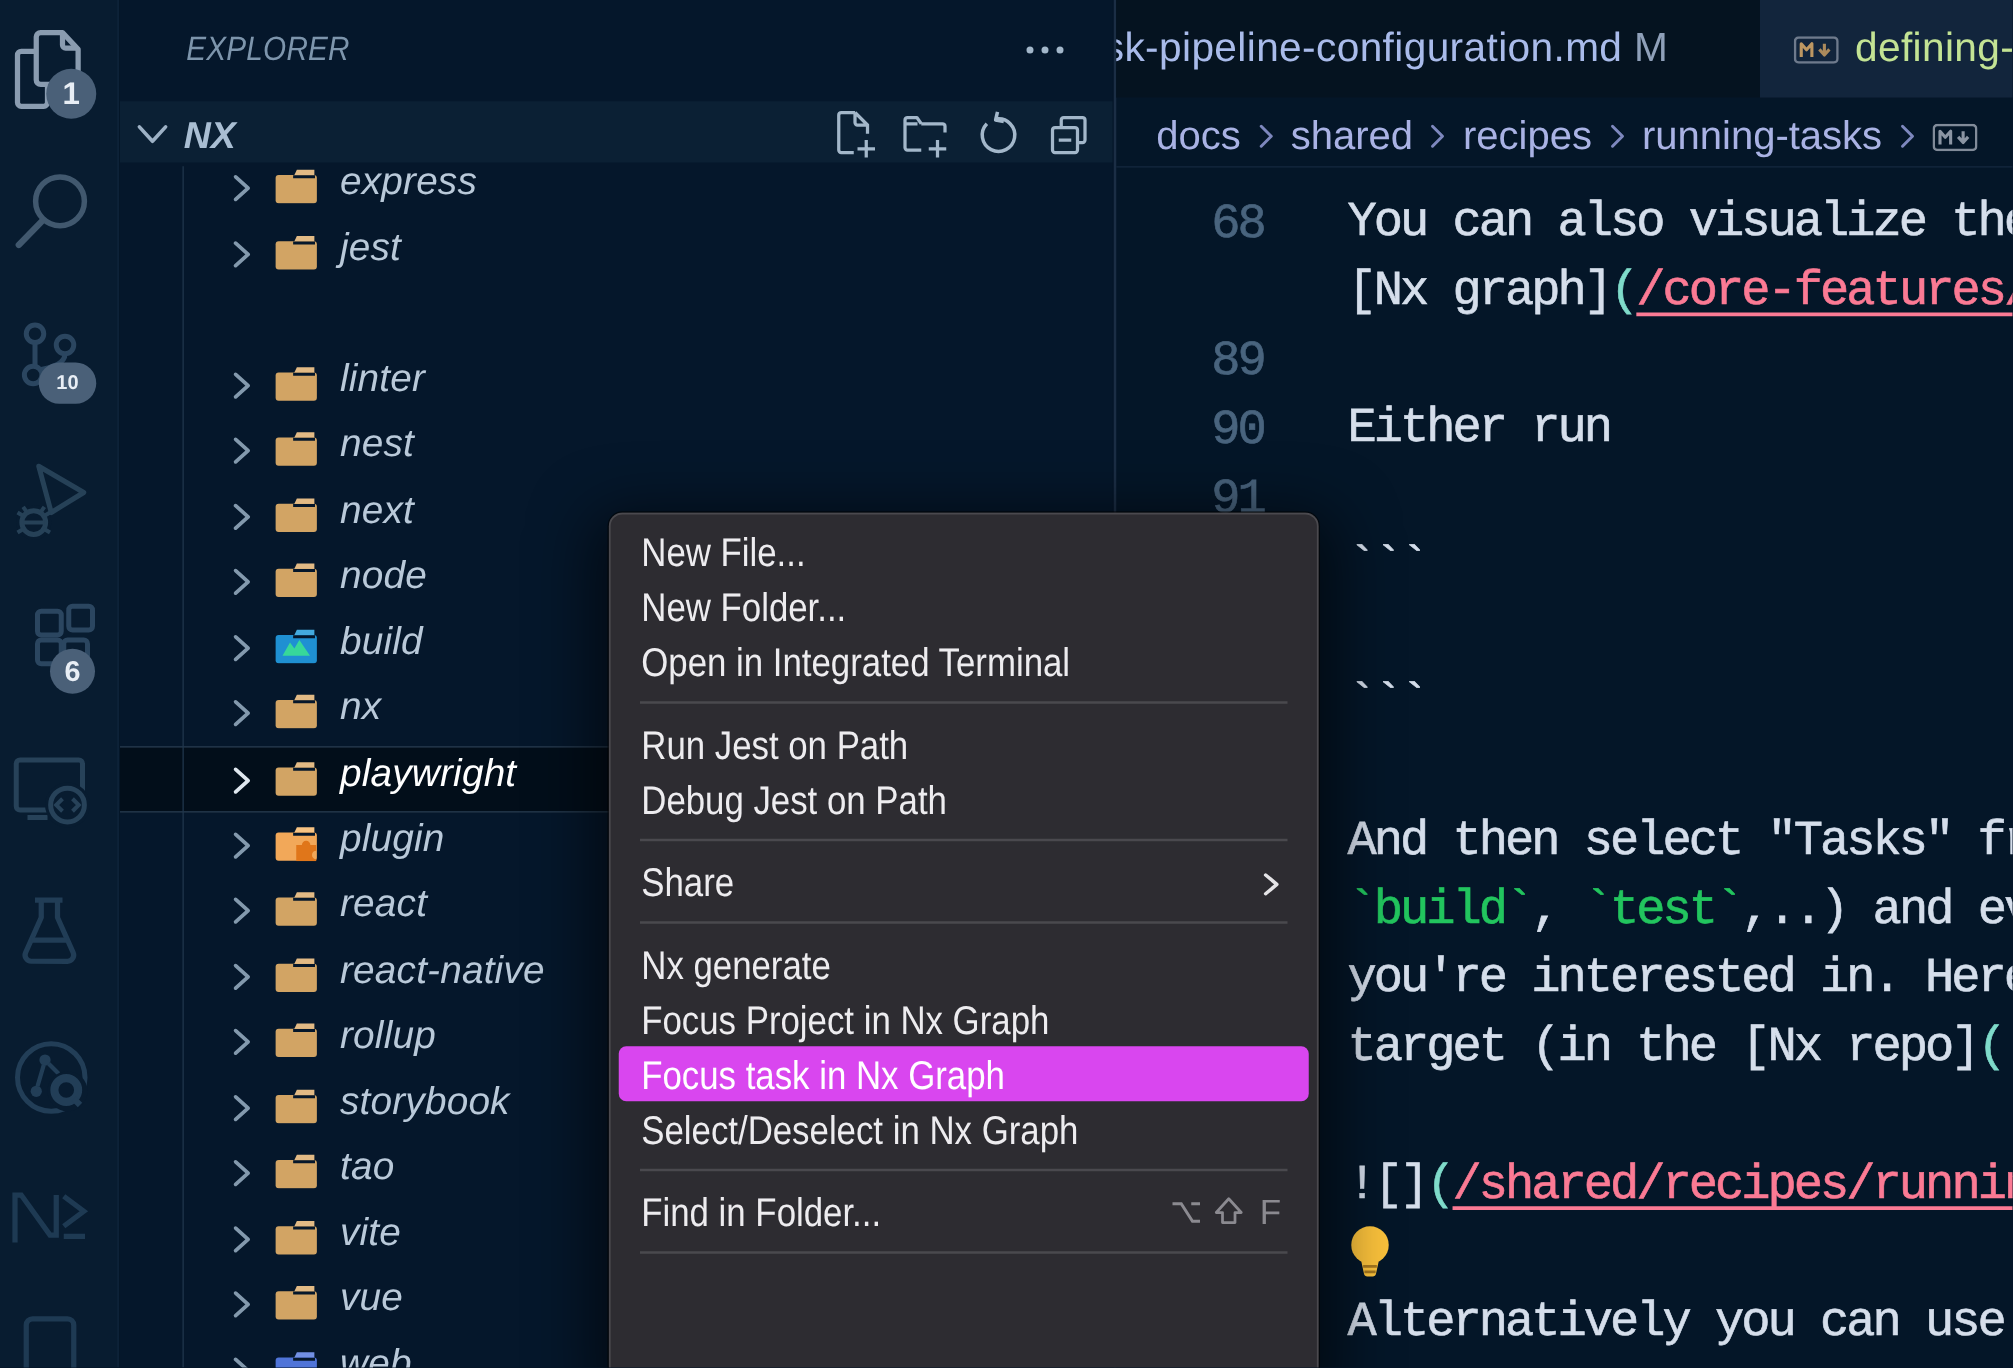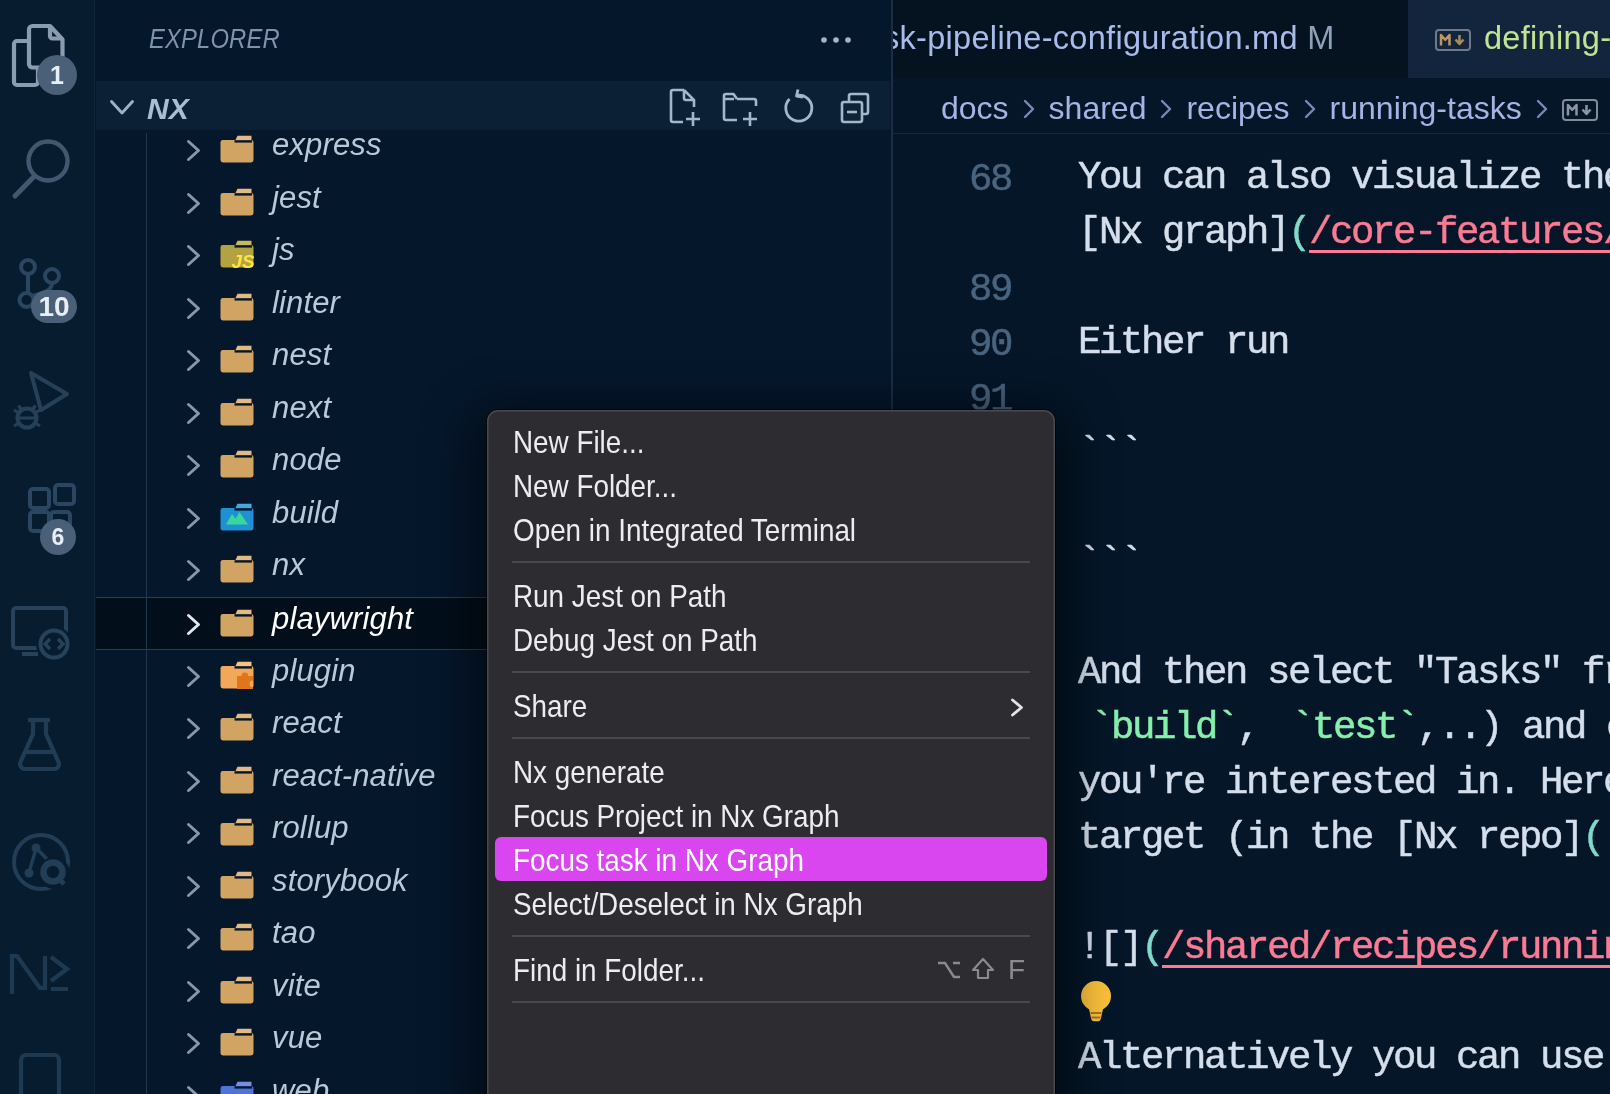--- a/index.html
+++ b/index.html
@@ -31,21 +31,21 @@
   #editor { position:absolute; left:891px; top:0; width:719px; height:1094px; background:#041628; border-left:2px solid #1b2e45; }
   #tabs { position:absolute; left:0; top:0; width:719px; height:78px; background:#081828; }
   #tab1 { position:absolute; left:0; top:0; width:515px; height:78px; background:#051320; overflow:hidden; }
   #tab2 { position:absolute; left:515px; top:0; width:204px; height:78px; background:#12253c; overflow:hidden; }
   #breadcrumbs { position:absolute; left:0; top:78px; width:719px; height:56px; border-bottom:1px solid #15293f; font-size:32px; color:#a9b2e4; }
   #code { position:absolute; left:0; top:134px; width:719px; height:960px; font-family:"Liberation Mono", monospace; font-size:39px; letter-spacing:-2.4px; -webkit-text-stroke:0.5px currentColor; }
   .cl { position:absolute; left:185px; height:55px; line-height:55px; white-space:pre; color:#d5deeb; }
   .ln { position:absolute; left:0; width:118px; height:55px; line-height:55px; text-align:right; color:#49647e; transform:translateY(1.5px); }
   .pink { color:#fb7a94; text-decoration:underline; text-underline-offset:7px; text-decoration-thickness:3px; text-decoration-skip-ink:none; }
   .teal { color:#7fdbca; }
-  .lime { color:#86efac;margin-left:12px; }
+  .lime { color:#22c55e; }
 
   
   #menu { position:absolute; left:487px; top:410px; width:568px; height:700px; background:#2d2c31;
           border-radius:11px; box-shadow:0 0 0 1.5px rgba(255,255,255,0.14) inset, 0 0 0 1px rgba(0,0,0,0.55), 0 14px 48px 14px rgba(0,0,0,0.55);
           padding-top:9px; }
   .mi { position:relative; height:44px; margin:0 8px; border-radius:6px; color:#edecef; font-size:32px; }
   .mi .t { position:absolute; left:18px; top:5px; display:inline-block; transform:scaleX(0.87); transform-origin:0 50%; white-space:pre; }
   .mi .sc { position:absolute; right:22px; top:7px; color:#8b8a90; font-size:28px; }
   .mi.hl { background:#d946ef; color:#ffffff; }
   .msep { height:1.6px; background:#4a494e; margin:10.2px 25px; }
@@ -70,21 +70,21 @@
  </g>
         </svg></div>
 <div class="ab-item" style="top:245px"><svg width="95" height="90" viewBox="0 0 95 90">
  <g fill="none" stroke="#2b4660" stroke-width="4">
   <circle cx="28" cy="22" r="7"></circle>
             <circle cx="52" cy="31" r="7"></circle>
             <circle cx="26.5" cy="55" r="7"></circle>
   <path d="M28 29 V48 M52 38 c0 9 -13 11 -20 13"></path>
  </g>
         </svg></div>
-<div class="badge" style="left:31px; top:290px; width:46px; height:33px; border-radius:17px; font-size:28px;">10</div>
+<div class="badge" style="left:31px; top:290px; width:46px; height:33px; border-radius:17px; font-size:16px;">10</div>
 <div class="ab-item" style="top:360px"><svg width="95" height="90" viewBox="0 0 95 90">
  <g fill="none" stroke="#264157" stroke-width="4" stroke-linejoin="round">
   <path d="M31 13 L67 34 L41 50 Z"></path>
   <circle cx="27" cy="58" r="14" fill="#081c30" stroke="none"></circle>
   <circle cx="27" cy="58" r="9.5"></circle>
   <path d="M18.5 58 H35.5 M19 53 l-5 -3 M19 63 l-5 3 M35 53 l5 -3 M35 63 l5 3 M22 50.5 l-3.5 -5 M32 50.5 l3.5 -5" stroke-width="3.2"></path>
  </g>
         </svg></div>
 <div class="ab-item" style="top:476px"><svg width="95" height="90" viewBox="0 0 95 90">
  <g fill="none" stroke="#2b4660" stroke-width="4">
@@ -191,32 +191,20 @@
           <span class="chev"><svg width="17" height="25" viewBox="0 0 17 25">
               <path d="M4.5 3.5 L14.5 12.5 L4.5 21.5" fill="none" stroke="#8399ad" stroke-width="3" stroke-linecap="round" stroke-linejoin="round"></path>
             </svg></span>
           <span class="ficon"><svg width="34" height="28" viewBox="0 0 34 28">
               <path d="M15 6 L17.5 0.8 L31.5 0.8 L31.5 6 Z" fill="#e2ba85"></path>
               <rect x="0.5" y="5" width="33" height="22.5" rx="2.4" fill="#d2a464"></rect>
               <path d="M14.5 6.4 L32 6.4" stroke="#05172b" stroke-width="2.4"></path>
             </svg></span>
           <span class="lbl">jest</span>
         </div>
-<div class="row" style="top:105.10px">
-          <span class="chev"><svg width="17" height="25" viewBox="0 0 17 25">
-              <path d="M4.5 3.5 L14.5 12.5 L4.5 21.5" fill="none" stroke="#8399ad" stroke-width="3" stroke-linecap="round" stroke-linejoin="round"></path>
-            </svg></span>
-          <span class="ficon"><svg width="34" height="28" viewBox="0 0 34 28">
-              <path d="M15 6 L17.5 0.8 L31.5 0.8 L31.5 6 Z" fill="#c8b95a"></path>
-              <rect x="0.5" y="5" width="33" height="22.5" rx="2.4" fill="#b3a242"></rect>
-              <path d="M14.5 6.4 L32 6.4" stroke="#05172b" stroke-width="2.4"></path>
-              <text x="11.5" y="27.5" font-family="Liberation Sans" font-weight="bold" font-size="19" fill="#ffe243">JS</text>
-            </svg></span>
-          <span class="lbl">js</span>
-        </div>
 <div class="row" style="top:157.65px">
           <span class="chev"><svg width="17" height="25" viewBox="0 0 17 25">
               <path d="M4.5 3.5 L14.5 12.5 L4.5 21.5" fill="none" stroke="#8399ad" stroke-width="3" stroke-linecap="round" stroke-linejoin="round"></path>
             </svg></span>
           <span class="ficon"><svg width="34" height="28" viewBox="0 0 34 28">
               <path d="M15 6 L17.5 0.8 L31.5 0.8 L31.5 6 Z" fill="#e2ba85"></path>
               <rect x="0.5" y="5" width="33" height="22.5" rx="2.4" fill="#d2a464"></rect>
               <path d="M14.5 6.4 L32 6.4" stroke="#05172b" stroke-width="2.4"></path>
             </svg></span>
           <span class="lbl">linter</span>
@@ -399,21 +387,21 @@
         <div id="tab2">
           <div style="position:absolute; left:27px; top:29px"><svg width="36" height="22" viewBox="0 0 36 22">
               <rect x="1" y="1" width="34" height="20" rx="3" fill="none" stroke="#6e7a8c" stroke-width="2"></rect>
               <path d="M6 16.5 V6 l4.2 4.8 L14.5 6 v10.5" fill="none" stroke="#bd9762" stroke-width="2.5" stroke-linejoin="round"></path>
               <path d="M24.5 6 v7.5 M20.5 10.5 l4 4.5 4 -4.5" fill="none" stroke="#ab8a5c" stroke-width="2.5" stroke-linejoin="round"></path>
             </svg></div>
           <div style="position:absolute; left:76px; top:20px; font-size:32.5px; letter-spacing:0.3px; color:#c3e394; white-space:pre">defining-task-pipeline.md</div>
         </div>
       </div>
     <div id="breadcrumbs">
-        <div style="position:absolute; left:48px; top:12px; white-space:pre">docs<span style="margin:0 12px"><svg width="16" height="26" viewBox="0 0 16 26" style="vertical-align:-3px">
+        <div style="position:absolute; left:32px; top:12px; white-space:pre">docs<span style="margin:0 12px"><svg width="16" height="26" viewBox="0 0 16 26" style="vertical-align:-3px">
               <path d="M4 5 L12 13 L4 21" fill="none" stroke="#7d87bd" stroke-width="2.4" stroke-linecap="round" stroke-linejoin="round"></path>
             </svg></span>shared<span style="margin:0 12px"><svg width="16" height="26" viewBox="0 0 16 26" style="vertical-align:-3px">
               <path d="M4 5 L12 13 L4 21" fill="none" stroke="#7d87bd" stroke-width="2.4" stroke-linecap="round" stroke-linejoin="round"></path>
             </svg></span>recipes<span style="margin:0 12px"><svg width="16" height="26" viewBox="0 0 16 26" style="vertical-align:-3px">
               <path d="M4 5 L12 13 L4 21" fill="none" stroke="#7d87bd" stroke-width="2.4" stroke-linecap="round" stroke-linejoin="round"></path>
             </svg></span>running-tasks<span style="margin:0 12px"><svg width="16" height="26" viewBox="0 0 16 26" style="vertical-align:-3px">
               <path d="M4 5 L12 13 L4 21" fill="none" stroke="#7d87bd" stroke-width="2.4" stroke-linecap="round" stroke-linejoin="round"></path>
             </svg></span><span style="display:inline-block; vertical-align:-2px"><svg width="36" height="22" viewBox="0 0 36 22">
               <rect x="1" y="1" width="34" height="20" rx="3" fill="none" stroke="#818b99" stroke-width="2"></rect>
               <path d="M6 16.5 V6 l4.2 4.8 L14.5 6 v10.5" fill="none" stroke="#8b95a3" stroke-width="2.5" stroke-linejoin="round"></path>

